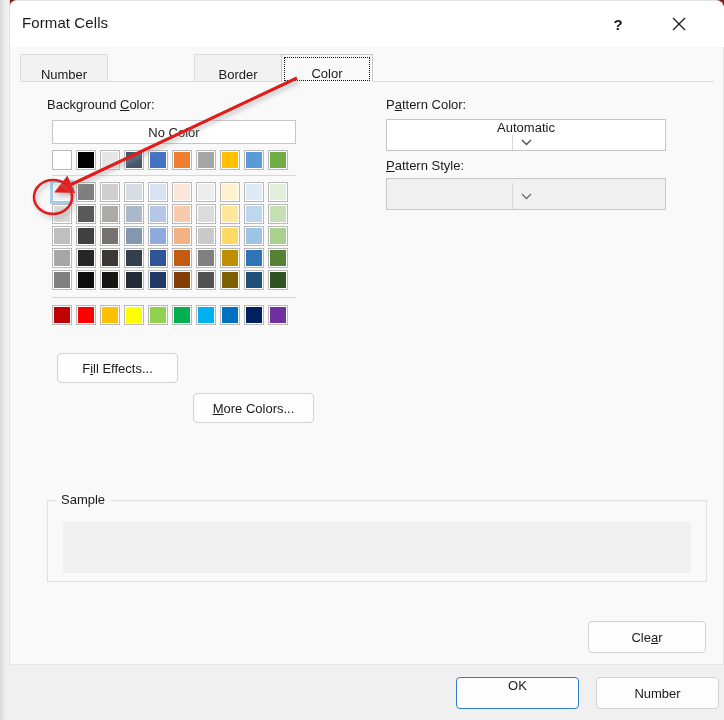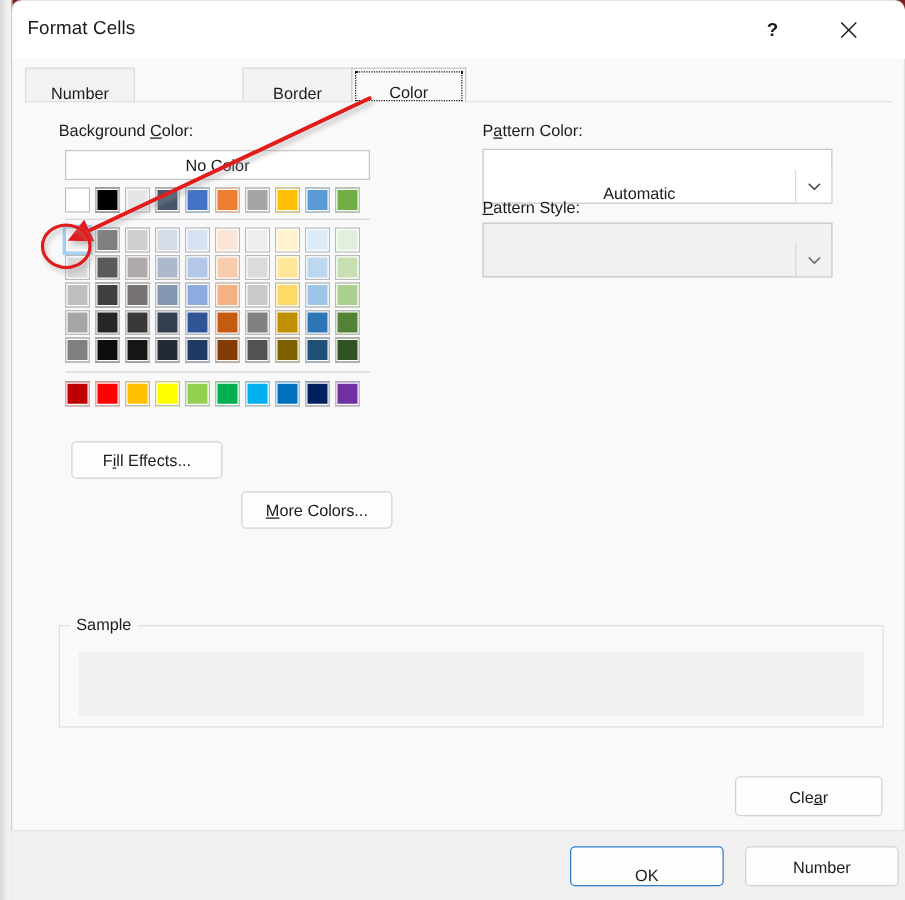--- a/index.html
+++ b/index.html
@@ -205,26 +205,27 @@
   }
   #fill-effects-button { left: 37px;  top: 271px; width: 121px; }
   #more-colors-button  { left: 173px; top: 271px; width: 121px; margin-top: 40px; }
 
   
   #pattern-color-label { left: 366px; top: 15px; }
   #pattern-style-label { left: 366px; top: 76px; }
 
   .combobox {
     position: absolute;
-    height: 44px;
+    height: 32px;
     border: 1px solid #c6c6c6;
     box-sizing: border-box;
     display: flex;
-    align-items: flex-end;
-    cursor: default;
+    align-items: center;
+    cursor: default;
+    flex-direction: column;
   }
   .combobox .cb-value {
     flex: 1;
     text-align: center;
     font-size: 13px;
     color: #1b1b1b;
   }
   .combobox .cb-arrow {
     width: 28px; height: 26px;
     border-left: 1px solid #d8d8d8;
@@ -289,21 +290,21 @@
     box-sizing: border-box;
   }
   #ok-button {
     position: absolute;
     left: 447px; top: 12px;
     width: 123px; height: 32px;
     background: #fdfdfd;
     border: 1px solid #2f7ccc;
     border-radius: 4px;
     box-sizing: border-box;
-    display: flex; align-items: flex-end; justify-content: center;
+    display: flex; align-items: flex-start; justify-content: center;
     font-size: 13px; color: #1b1b1b;
     cursor: default;
   }
   #cancel-button {
     position: absolute;
     left: 587px; top: 12px;
     width: 123px; height: 32px;
     background: #fdfdfd;
     border: 1px solid #d2d2d2;
     border-radius: 4px;

